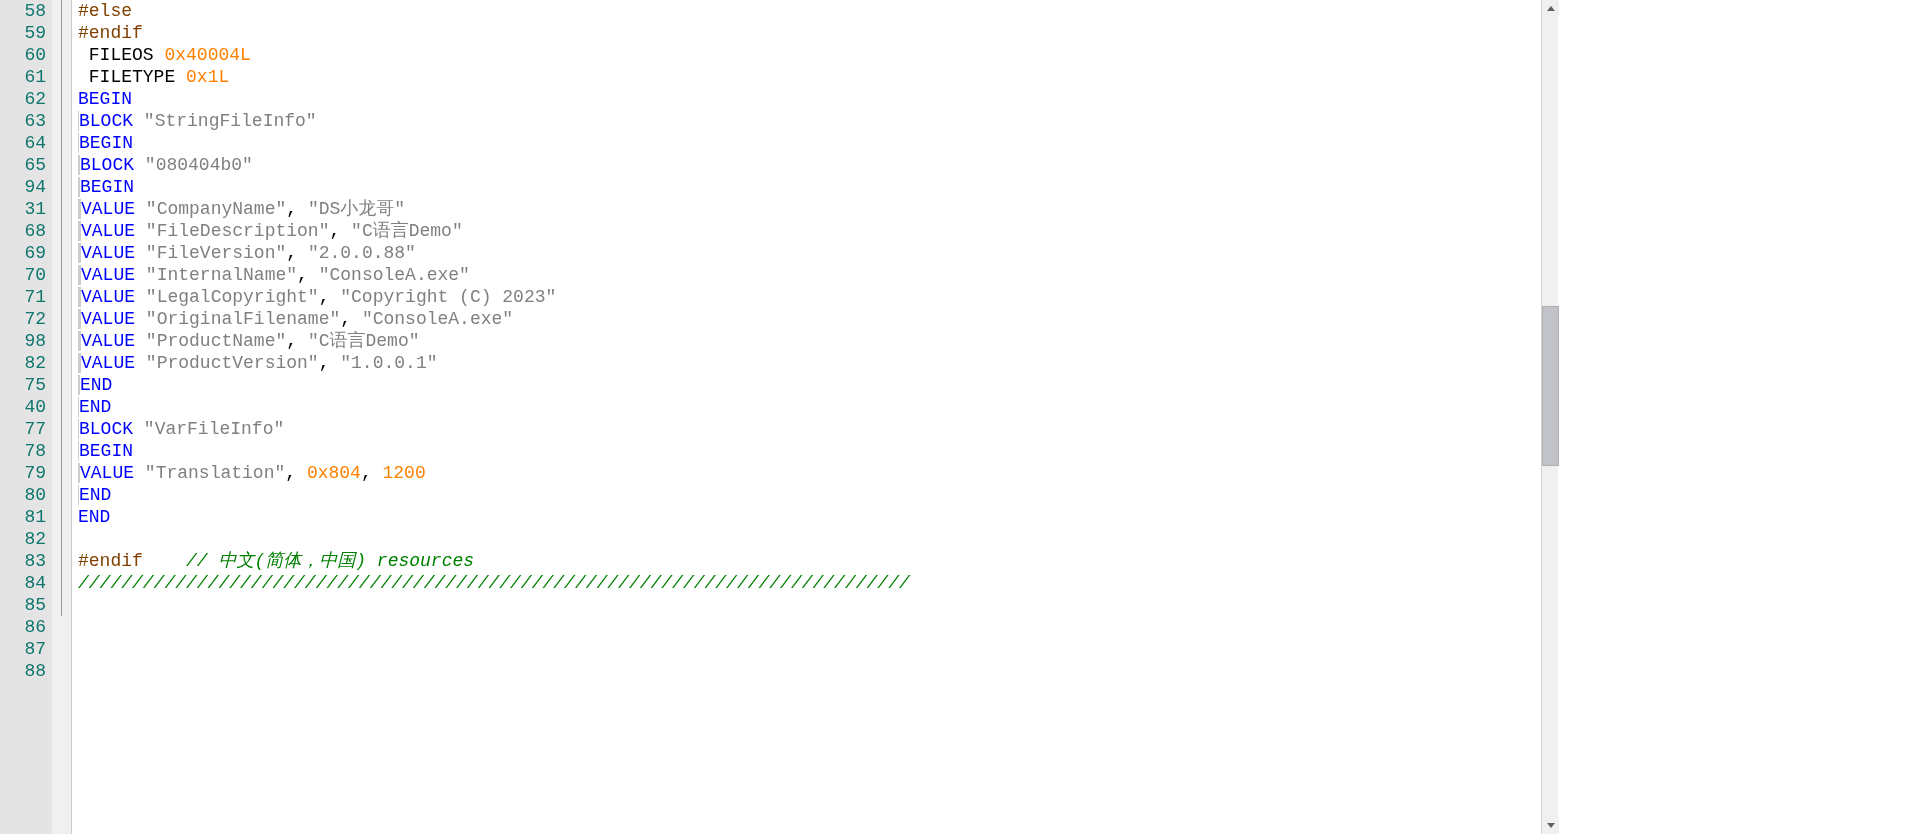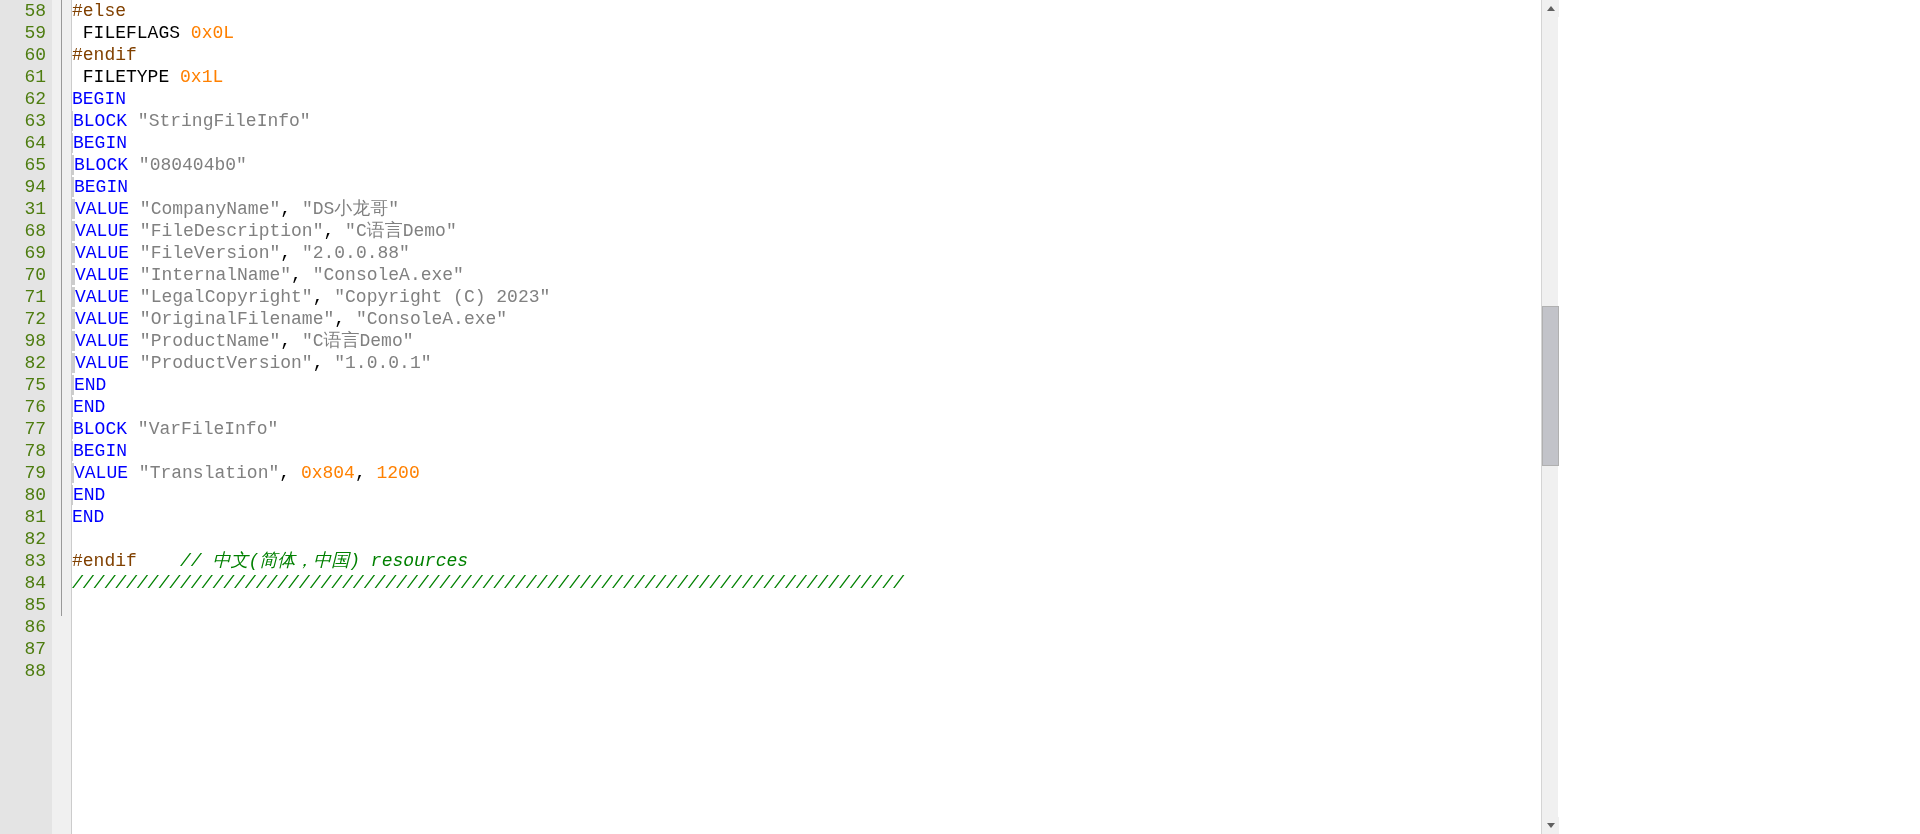--- a/index.html
+++ b/index.html
@@ -1,22 +1,22 @@
 <!DOCTYPE html>
 <html><head>
 <meta charset="utf-8">
 <style>
 * { margin:0; padding:0; box-sizing:border-box; }
 body { font-family:Consolas,'Courier New',monospace; font-size:18px; background:#fff; overflow:hidden; }
 .editor { display:flex; width:1558px; height:834px; position:relative; }
-.gutter { background:#e4e4e4; width:52px; text-align:right; padding-right:6px; color:#4d7c0f; user-select:none; flex-shrink:0; }
+.gutter { background:#e4e4e4; width:52px; text-align:right; padding-right:6px; color:#0f766e; user-select:none; flex-shrink:0; }
 .gutter div { height:22px; line-height:22px; }
 .fold-margin { width:20px; background:#f0f0f0; border-right:1px solid #ccc; flex-shrink:0; position:relative; }
 .fold-line { position:absolute; left:9px; width:1px; background:#999; }
-.code { flex:1; background:#fff; overflow:hidden; line-height:22px; }
+.code { flex:1; background:#fff; padding-left:6px; overflow:hidden; line-height:22px; }
 .line { height:22px; white-space:pre; }
 .line > span { display:inline; }
 .kw { color:#0000ff; font-weight:normal; }
 .pp { color:#804000; }
 .num { color:#ff8000; }
 .str { color:#808080; }
 .com { color:#008000;font-style:italic; }
 .scrollbar { position:absolute; right:0; top:0; width:17px; height:100%; background:#f0f0f0; border-left:1px solid #d4d4d4; }
 .sb-btn { width:17px; height:17px; background:#f0f0f0; display:flex; align-items:center; justify-content:center; color:#606060; }
 .sb-up { position:absolute; top:0; }
@@ -45,41 +45,41 @@
       <div>94</div>
       <div>31</div>
       <div>68</div>
       <div>69</div>
       <div>70</div>
       <div>71</div>
       <div>72</div>
       <div>98</div>
       <div>82</div>
       <div>75</div>
-      <div>76</div>
+      <div>40</div>
       <div>77</div>
       <div>78</div>
       <div>79</div>
       <div>80</div>
       <div>81</div>
       <div>82</div>
       <div>83</div>
       <div>84</div>
       <div>85</div>
       <div>86</div>
       <div>87</div>
       <div>88</div>
     </div>
   <div class="fold-margin">
     <div class="fold-line" style="top:0; height:616px;"></div>
   </div>
   <div class="code" id="code">
       <div class="line"><span class="pp">#else</span></div>
-      <div class="line"><span></span><span> FILEFLAGS </span><span class="num">0x0L</span></div>
       <div class="line"><span class="pp">#endif</span></div>
+      <div class="line"><span> FILEOS </span><span class="num">0x40004L</span></div>
       <div class="line"><span> FILETYPE </span><span class="num">0x1L</span></div>
       <div class="line"><span class="kw">BEGIN</span></div>
       <div class="line"><span class="iblank" style="width: 46px; height: 22px;"></span><span class="guide2"></span><span class="kw">BLOCK</span><span> </span><span class="str">"StringFileInfo"</span></div>
       <div class="line"><span class="iblank" style="width: 46px; height: 22px;"></span><span class="guide2"></span><span class="kw">BEGIN</span></div>
       <div class="line"><span class="iblank" style="width: 46px; height: 22px;"></span><span class="guide1"></span><span class="guide2"></span><span class="kw">BLOCK</span><span> </span><span class="str">"080404b0"</span></div>
       <div class="line"><span class="iblank" style="width: 46px; height: 22px;"></span><span class="guide1"></span><span class="guide2"></span><span class="kw">BEGIN</span></div>
       <div class="line"><span class="iblank" style="width: 46px; height: 22px;"></span><span class="guide1"></span><span class="guide1"></span><span class="guide2"></span><span class="kw">VALUE</span><span> </span><span class="str">"CompanyName"</span><span>, </span><span class="str">"DS小龙哥"</span></div>
       <div class="line"><span class="iblank" style="width: 46px; height: 22px;"></span><span class="guide1"></span><span class="guide1"></span><span class="guide2"></span><span class="kw">VALUE</span><span> </span><span class="str">"FileDescription"</span><span>, </span><span class="str">"C语言Demo"</span></div>
       <div class="line"><span class="iblank" style="width: 46px; height: 22px;"></span><span class="guide1"></span><span class="guide1"></span><span class="guide2"></span><span class="kw">VALUE</span><span> </span><span class="str">"FileVersion"</span><span>, </span><span class="str">"2.0.0.88"</span></div>
       <div class="line"><span class="iblank" style="width: 46px; height: 22px;"></span><span class="guide1"></span><span class="guide1"></span><span class="guide2"></span><span class="kw">VALUE</span><span> </span><span class="str">"InternalName"</span><span>, </span><span class="str">"ConsoleA.exe"</span></div>

